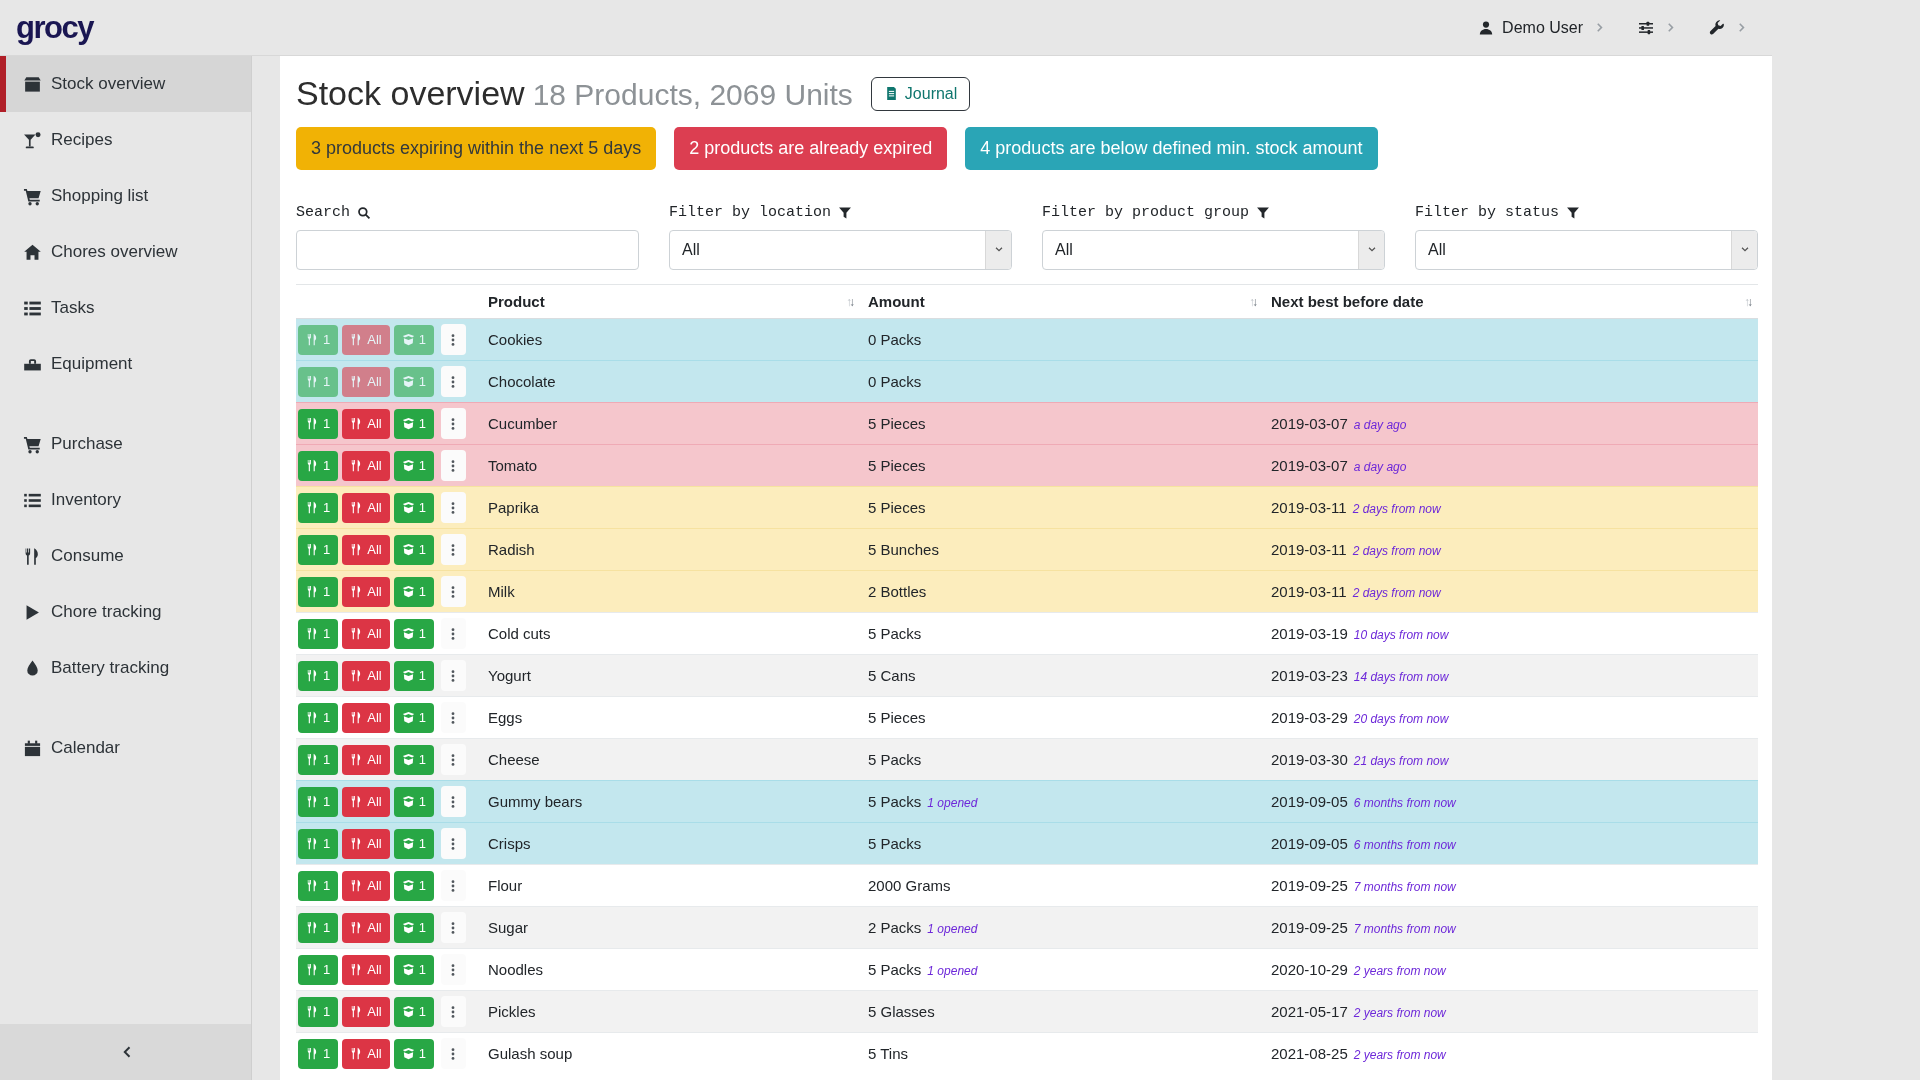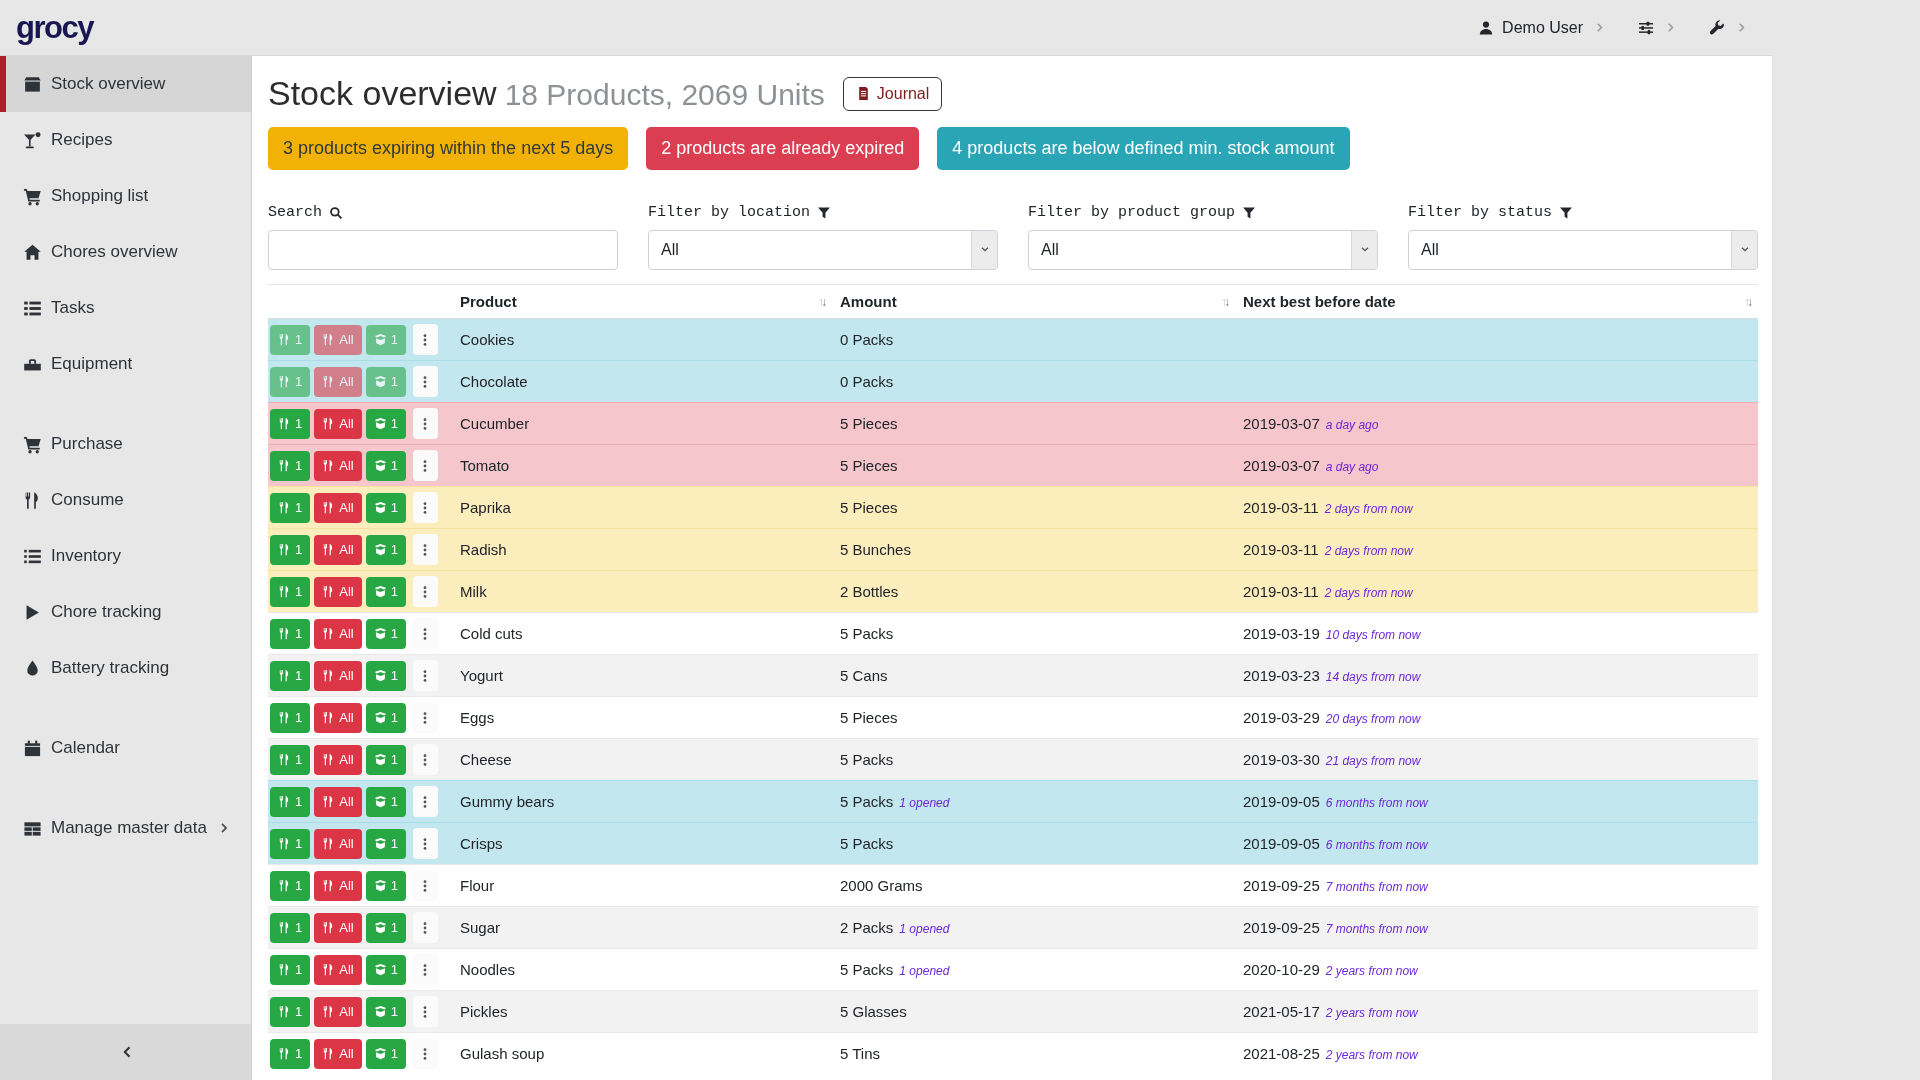--- a/index.html
+++ b/index.html
@@ -26,26 +26,26 @@
                font-size:17px; color:#2d3338; cursor:pointer; }
   .side-item.active { background:#d6d6d6; border-left:6px solid #b01f28; padding-left:17px; }
   .side-item.gap { margin-top:24px; }
   .side-item .icon { width:19px; height:19px; flex:none; }
   .side-item .sub { margin-left:auto; margin-right:20px; width:12px; height:12px; color:#4a5055; }
   .collapse-btn { position:absolute; bottom:0; left:0; width:100%; height:56px; background:#d9d9d9;
                   border:none; display:flex; align-items:center; justify-content:center; cursor:pointer; }
   .collapse-btn .icon { width:14px; height:14px; color:#2d3338; }
 
   
-  .main { grid-area:main; background:#fff; overflow:hidden; padding:18px 14px 16px 16px; }
+  .main { grid-area:main; background:#fff; overflow:hidden; padding:18px 14px 16px 16px;margin-left:28px; }
   .page-head { display:flex; align-items:center; gap:18px; }
   h1 { font-size:34px; font-weight:500; color:#2d2d2d; white-space:nowrap; }
   .subtitle { font-size:30px; color:#8d9296; font-weight:400; margin-left:8px; }
   .journal-btn { display:inline-flex; align-items:center; gap:6px; font-size:16px; padding:7px 12px;
-                 border:1px solid #32383e; border-radius:6px; background:#fff; color:#7f1d1d; cursor:pointer; }
+                 border:1px solid #32383e; border-radius:6px; background:#fff; color:#0f766e; cursor:pointer; }
   .journal-btn .icon { width:15px; height:15px; }
 
   .alerts { display:flex; gap:18px; margin-top:14px; }
   .alert { font-size:18px; padding:11px 15px; border-radius:5px; cursor:default; }
   .alert-warning { background:#f1b205; color:#32383c; }
   .alert-danger  { background:#dc3e51; color:#fff; }
   .alert-info    { background:#2aa5b6; color:#fff; }
 
   .filters { margin-top:34px; display:grid; grid-template-columns:repeat(4,1fr); column-gap:30px; }
   .filter-label { display:flex; align-items:center; gap:7px; font-size:15px; color:#212529; margin-bottom:9px;font-family:Liberation Mono, monospace; }
@@ -206,42 +206,42 @@
               <path d="M.8 1.6h2.4l.5 1.7h11.2l-1.8 6.2H5.4l.3 1.3h8.4v1.5H4.5L2.3 3.1H.8z"></path>
               <circle cx="5.9" cy="14.1" r="1.4"></circle>
               <circle cx="12" cy="14.1" r="1.4"></circle>
             </svg>
           </span>
     <span class="lbl">Purchase</span>
   </div>
         <div class="side-item">
     <span class="icon">
             <svg viewBox="0 0 16 16">
-              <path d="M2.2 1.2v4c0 .9.5 1.7 1.2 2V15h1.4V7.2c.7-.3 1.2-1.1 1.2-2v-4H4.9v3.4h-.6V1.2H3.2v3.4h-.6V1.2z"></path>
-              <path d="M9.4 1c1.9.9 3.1 2.9 3.1 5 0 1.5-.7 2.7-1.7 3.3V15H9.4z"></path>
-            </svg>
-          </span>
-    <span class="lbl">Consume</span>
-  </div>
-        <div class="side-item">
-    <span class="icon">
-            <svg viewBox="0 0 16 16">
               <rect x="1" y="2.4" width="2.2" height="2.2"></rect>
               <rect x="4.8" y="2.4" width="10.2" height="2.2"></rect>
               <rect x="1" y="6.9" width="2.2" height="2.2"></rect>
               <rect x="4.8" y="6.9" width="10.2" height="2.2"></rect>
               <rect x="1" y="11.4" width="2.2" height="2.2"></rect>
               <rect x="4.8" y="11.4" width="10.2" height="2.2"></rect>
             </svg>
           </span>
     <span class="lbl">Inventory</span>
   </div>
         <div class="side-item">
     <span class="icon">
             <svg viewBox="0 0 16 16">
+              <path d="M2.2 1.2v4c0 .9.5 1.7 1.2 2V15h1.4V7.2c.7-.3 1.2-1.1 1.2-2v-4H4.9v3.4h-.6V1.2H3.2v3.4h-.6V1.2z"></path>
+              <path d="M9.4 1c1.9.9 3.1 2.9 3.1 5 0 1.5-.7 2.7-1.7 3.3V15H9.4z"></path>
+            </svg>
+          </span>
+    <span class="lbl">Consume</span>
+  </div>
+        <div class="side-item">
+    <span class="icon">
+            <svg viewBox="0 0 16 16">
               <path d="M3 1.8l10.4 6.2L3 14.2z"></path>
             </svg>
           </span>
     <span class="lbl">Chore tracking</span>
   </div>
         <div class="side-item">
     <span class="icon">
             <svg viewBox="0 0 16 16">
               <path d="M8 1.2C5.7 4.5 3.6 7 3.6 9.6a4.4 4.4 0 0 0 8.8 0C12.4 7 10.3 4.5 8 1.2z"></path>
             </svg>
@@ -252,37 +252,20 @@
     <span class="icon">
             <svg viewBox="0 0 16 16">
               <rect x="4" y="1.4" width="1.8" height="2.6"></rect>
               <rect x="10.2" y="1.4" width="1.8" height="2.6"></rect>
               <path d="M1.6 3.6h12.8v2.2H1.6z"></path>
               <path d="M1.6 6.6h12.8v7.8H1.6z"></path>
             </svg>
           </span>
     <span class="lbl">Calendar</span>
   </div>
-        <div class="side-item gap">
-    <span class="icon">
-            <svg viewBox="0 0 16 16">
-              <path d="M1.2 2.8h13.6v3.4H1.2z"></path>
-              <path d="M1.2 7h6.2v3H1.2z"></path>
-              <path d="M8.2 7h6.6v3H8.2z"></path>
-              <path d="M1.2 10.8h6.2v3.2H1.2z"></path>
-              <path d="M8.2 10.8h6.6v3.2H8.2z"></path>
-            </svg>
-          </span>
-    <span class="lbl">Manage master data</span>
-  <span class="sub">
-            <svg viewBox="0 0 16 16">
-              <path d="M4.8 1.8L11 8l-6.2 6.2-1.6-1.6L7.8 8 3.2 3.4z"></path>
-            </svg>
-          </span>
-        </div>
       </nav>
     <button class="collapse-btn">
       <span class="icon">
           <svg viewBox="0 0 16 16">
             <path d="M11.2 1.8L5 8l6.2 6.2 1.6-1.6L8.2 8l4.6-4.6z"></path>
           </svg>
         </span>
     </button>
   </aside>
 

